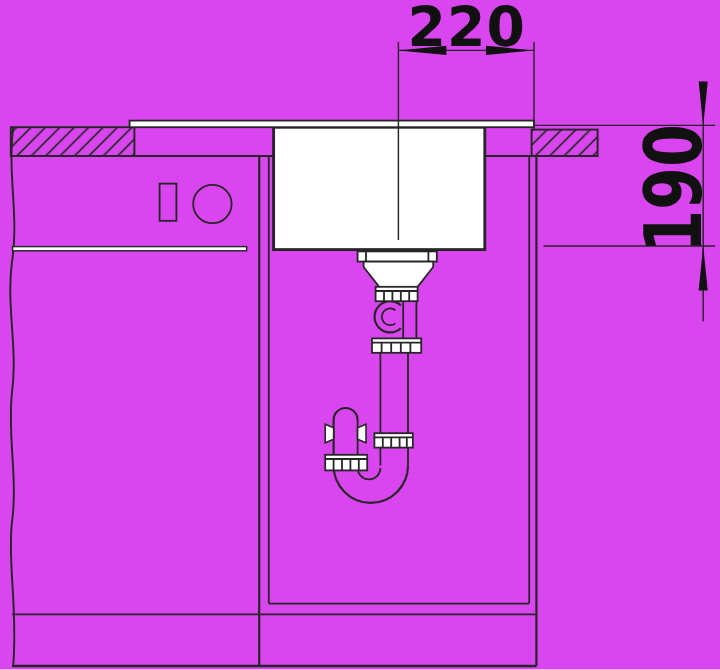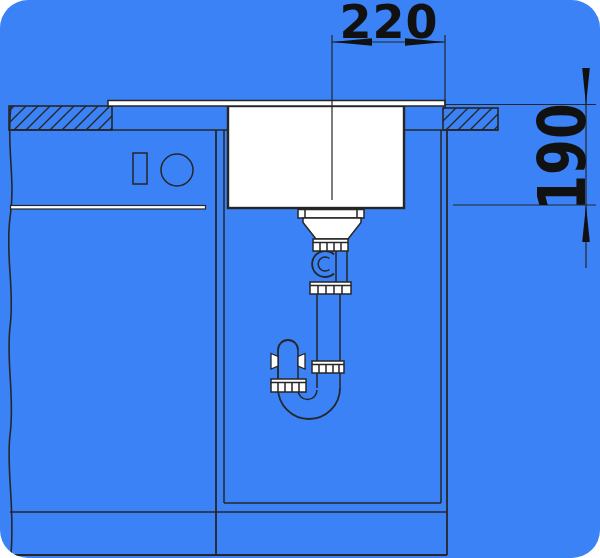--- a/index.html
+++ b/index.html
@@ -1,19 +1,18 @@
 <!DOCTYPE html>
 <html><head>
 <meta charset="utf-8">
 <style>
   html,body{margin:0;padding:0;background:#ffffff;}
   .stage{
-    position:relative;width:600px;height:558px;background:#3b82f6;overflow:hidden;
+    position:relative;width:600px;height:558px;background:#d946ef;overflow:hidden;
     font-family:"DejaVu Sans","Liberation Sans",sans-serif;
-    border-radius:28px;
   }
   svg{display:block;}
   text{font-family:"DejaVu Sans","Liberation Sans",sans-serif;font-weight:bold;fill:#111111;}
   .dim-220{font-size:46px;letter-spacing:1px;}
   .dim-190{font-size:66px;}
 </style>
 </head>
 <body>
 
 <div class="stage">

